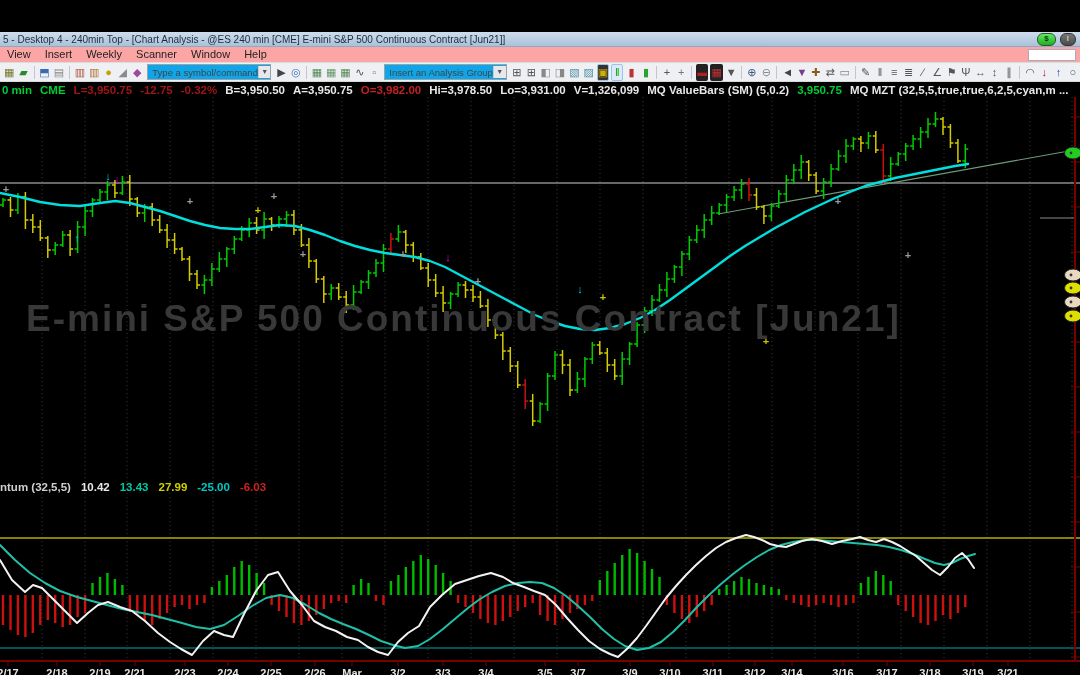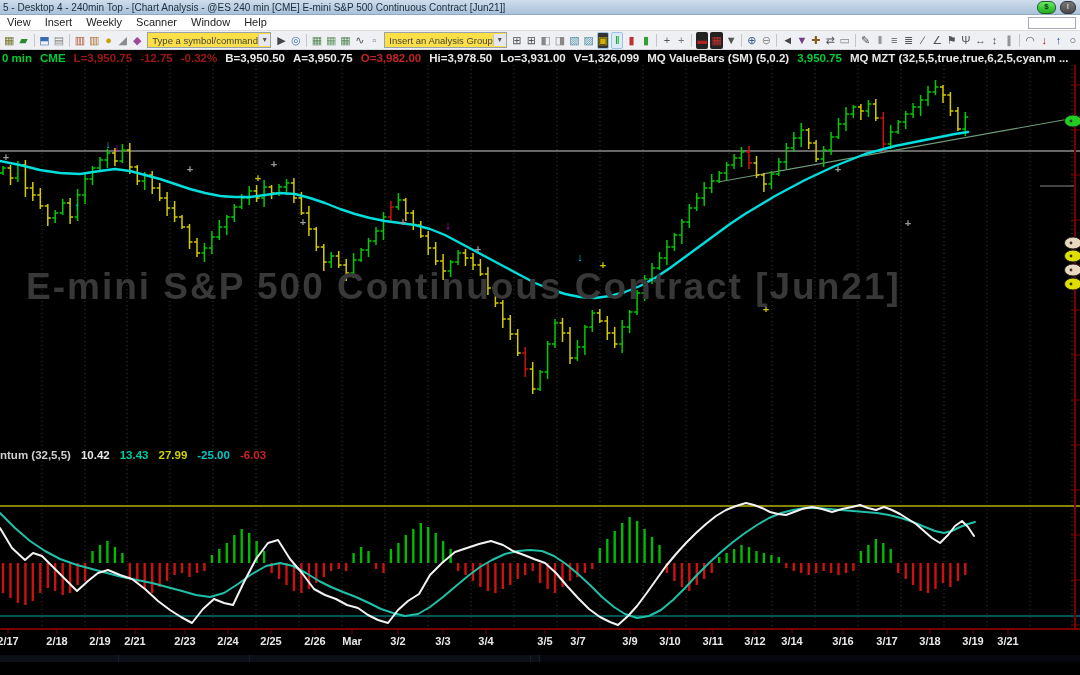--- a/index.html
+++ b/index.html
@@ -1,38 +1,38 @@
 <!DOCTYPE html>
 <html><head>
 <meta charset="utf-8">
 <style>
   html,body{margin:0;padding:0;background:#000;width:1080px;height:675px;overflow:hidden;
     font-family:"Liberation Sans",sans-serif;-webkit-font-smoothing:antialiased;}
-  #app{position:relative;width:1080px;height:559px;background:#000;}
+  #app{position:relative;width:1080px;height:559px;background:#000;margin-top:32px;}
   
   #titlebar{height:14px;background:linear-gradient(#cfdded,#a9c1d9);border-bottom:1px solid #8ea9c4;
     display:flex;align-items:center;font-size:10px;color:#1c2c3c;white-space:nowrap;}
   #title-text{padding-left:3px;overflow:hidden;flex:1;}
   .winbtn{height:11px;line-height:10px;font-size:8px;border-radius:6px;padding:0 6px;margin-right:4px;
     border:1px solid #2a5a2a;}
   #dollar-btn{background:linear-gradient(#66e766,#1fae1f);color:#073807;font-weight:bold;}
   #info-btn{background:linear-gradient(#777,#4a4a4a);color:#eee;border-color:#333;}
   
-  #menubar{height:15px;background:#ffffff;border-bottom:1px solid #dcdcdc;display:flex;align-items:center;
+  #menubar{height:15px;background:#fca5a5;border-bottom:1px solid #dcdcdc;display:flex;align-items:center;
     font-size:11px;color:#222;position:relative;}
   .menu-item{padding:0 7px;height:15px;line-height:15px;}
   #menu-right-box{position:absolute;right:4px;top:2px;width:46px;height:10px;background:#fff;border:1px solid #aab;}
   
   #toolbar{height:18px;background:#eef0f3;border-bottom:1px solid #d5d8db;display:flex;align-items:center;
     padding-left:2px;white-space:nowrap;}
   .tb-icon{width:15px;height:15px;margin:0 1px;font-size:11px;line-height:15px;text-align:center;
     border:1px solid transparent;border-radius:2px;overflow:hidden;}
   .tb-icon.sel{background:#dcebfa;border-color:#9ec3e8;}
   .tb-sep{width:1px;height:13px;background:#c2c6cb;margin:0 3px;}
-  .tb-combo{height:14px;border:1px solid #9aa2ab;background:#fde047;font-size:9.5px;color:#444;
+  .tb-combo{height:14px;border:1px solid #9aa2ab;background:#0ea5e9;font-size:9.5px;color:#444;
     display:flex;align-items:center;margin:0 3px;padding-left:4px;}
   .tb-combo .dd{margin-left:auto;width:12px;height:12px;background:#e6e8ec;color:#555;font-size:7px;
     line-height:12px;text-align:center;border-left:1px solid #c6cace;}
   
   #quoteline{height:15px;background:#000;display:flex;align-items:center;font-size:11.5px;font-weight:bold;
     white-space:nowrap;overflow:hidden;column-gap:8px;padding-left:2px;}
   
   #chartwrap{position:relative;width:1080px;height:590px;background:#000;}
   #chartsvg{position:absolute;left:0;top:0;}
   #wm1{position:absolute;left:338px;top:130px;font-size:48px;font-weight:bold;letter-spacing:20px;

